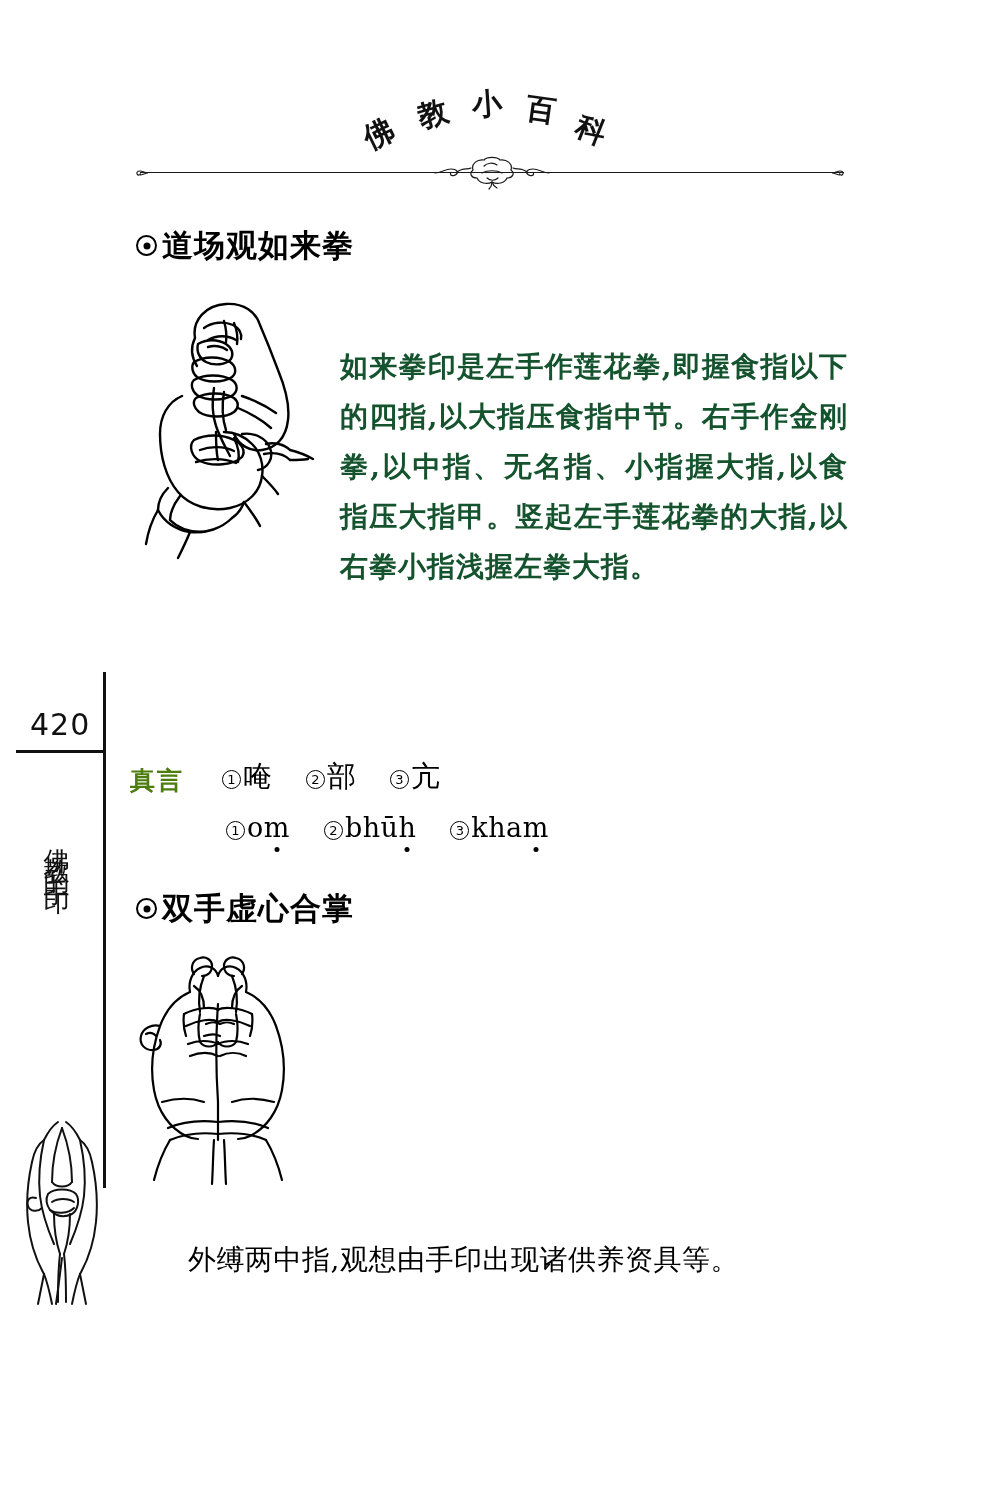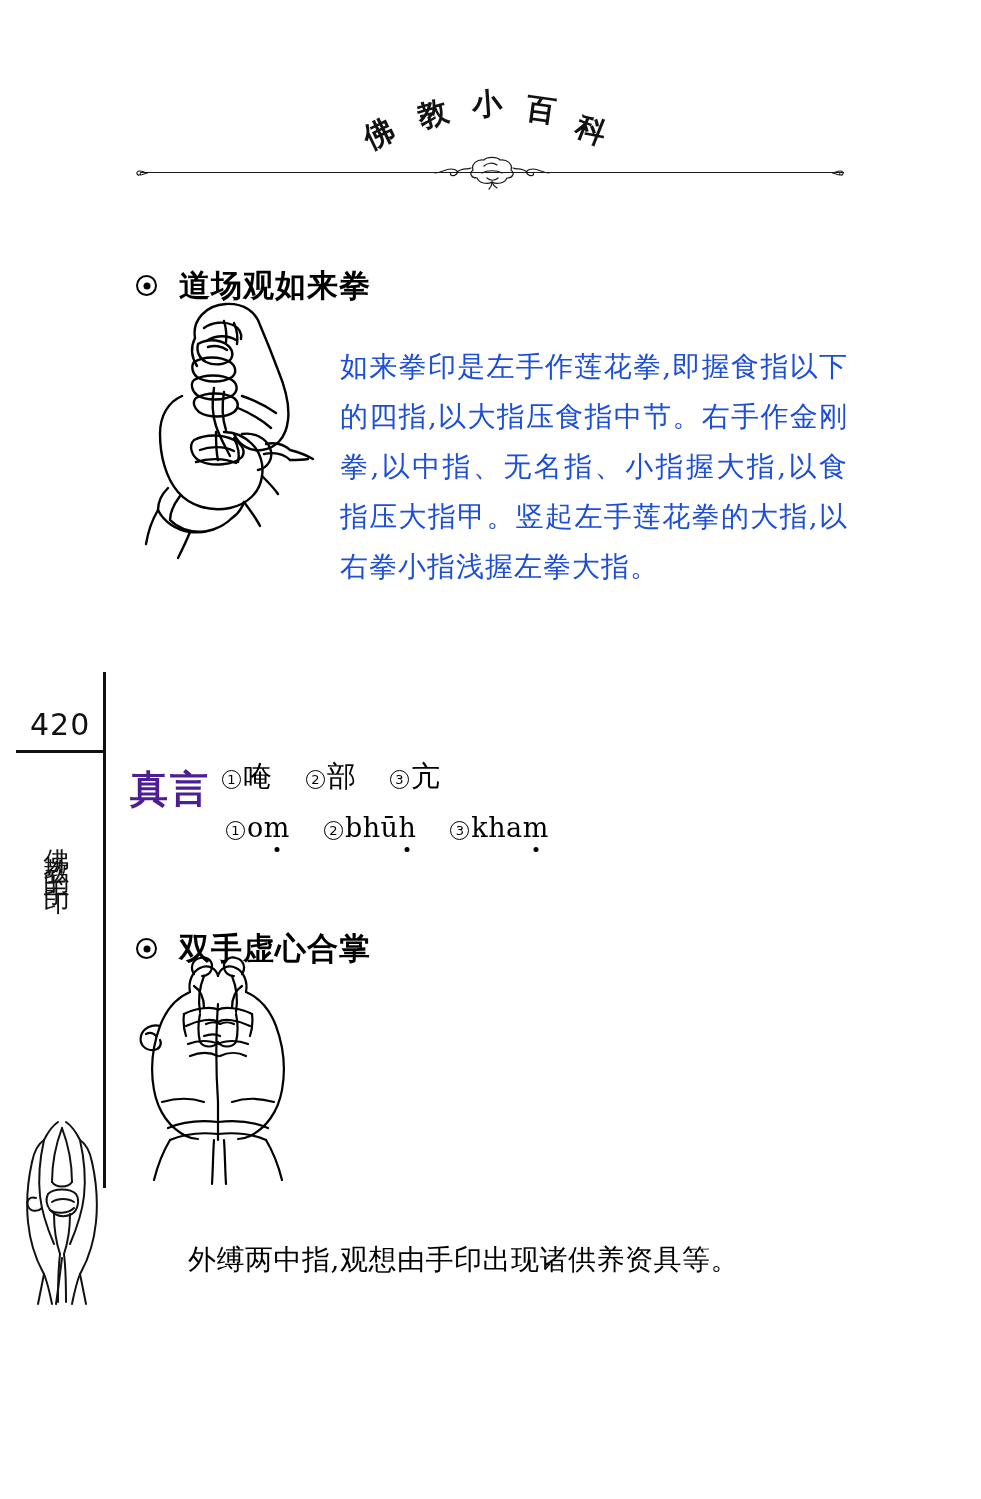--- a/index.html
+++ b/index.html
@@ -115,23 +115,22 @@
     top: 1118px;
     width: 96px;
     height: 190px;
   }
 
   
   .section-head {
     position: absolute;
     display: flex;
     align-items: center;
-    gap: 22px;
+    gap: 5px;
     color: #000;
-    margin-top: 40px;
   }
   .head-bullet {
     width: 21px;
     height: 21px;
     border: 2.5px solid #000;
     border-radius: 50%;
     box-sizing: border-box;
     position: relative;
     flex: none;
   }
@@ -159,21 +158,22 @@
   
   .figure {
     position: absolute;
   }
   #figure-1 { left: 138px; top: 292px; width: 200px; height: 268px; }
   #figure-2 { left: 128px; top: 952px; width: 180px; height: 238px; }
 
   
   .kai {
     font-family: "DejaVu Serif", serif;
-    color: #1d4ed8;
+    color: #14532d;
+    font-weight: bold;
   }
   .song {
     font-family: "DejaVu Serif", serif;
     color: #000;
   }
   .desc-1 {
     position: absolute;
     left: 340px;
     top: 342px;
     width: 508px;
@@ -230,23 +230,23 @@
     left: 130px;
     top: 762px;
     width: 520px;
   }
   .mantra-label {
     position: absolute;
     left: 0;
     top: 2px;
     font-family: "DejaVu Sans", sans-serif;
     font-weight: bold;
-    font-size: 38px;
+    font-size: 25px;
     letter-spacing: 2px;
-    color: #4c1d95;
+    color: #4d7c0f;
   }
   .mantra-row {
     position: absolute;
     display: flex;
     align-items: baseline;
   }
   .mantra-row-cn { left: 92px; top: 0; gap: 34px; }
   .mantra-row-rom { left: 96px; top: 52px; gap: 34px; }
   .mantra-item {
     display: flex;

